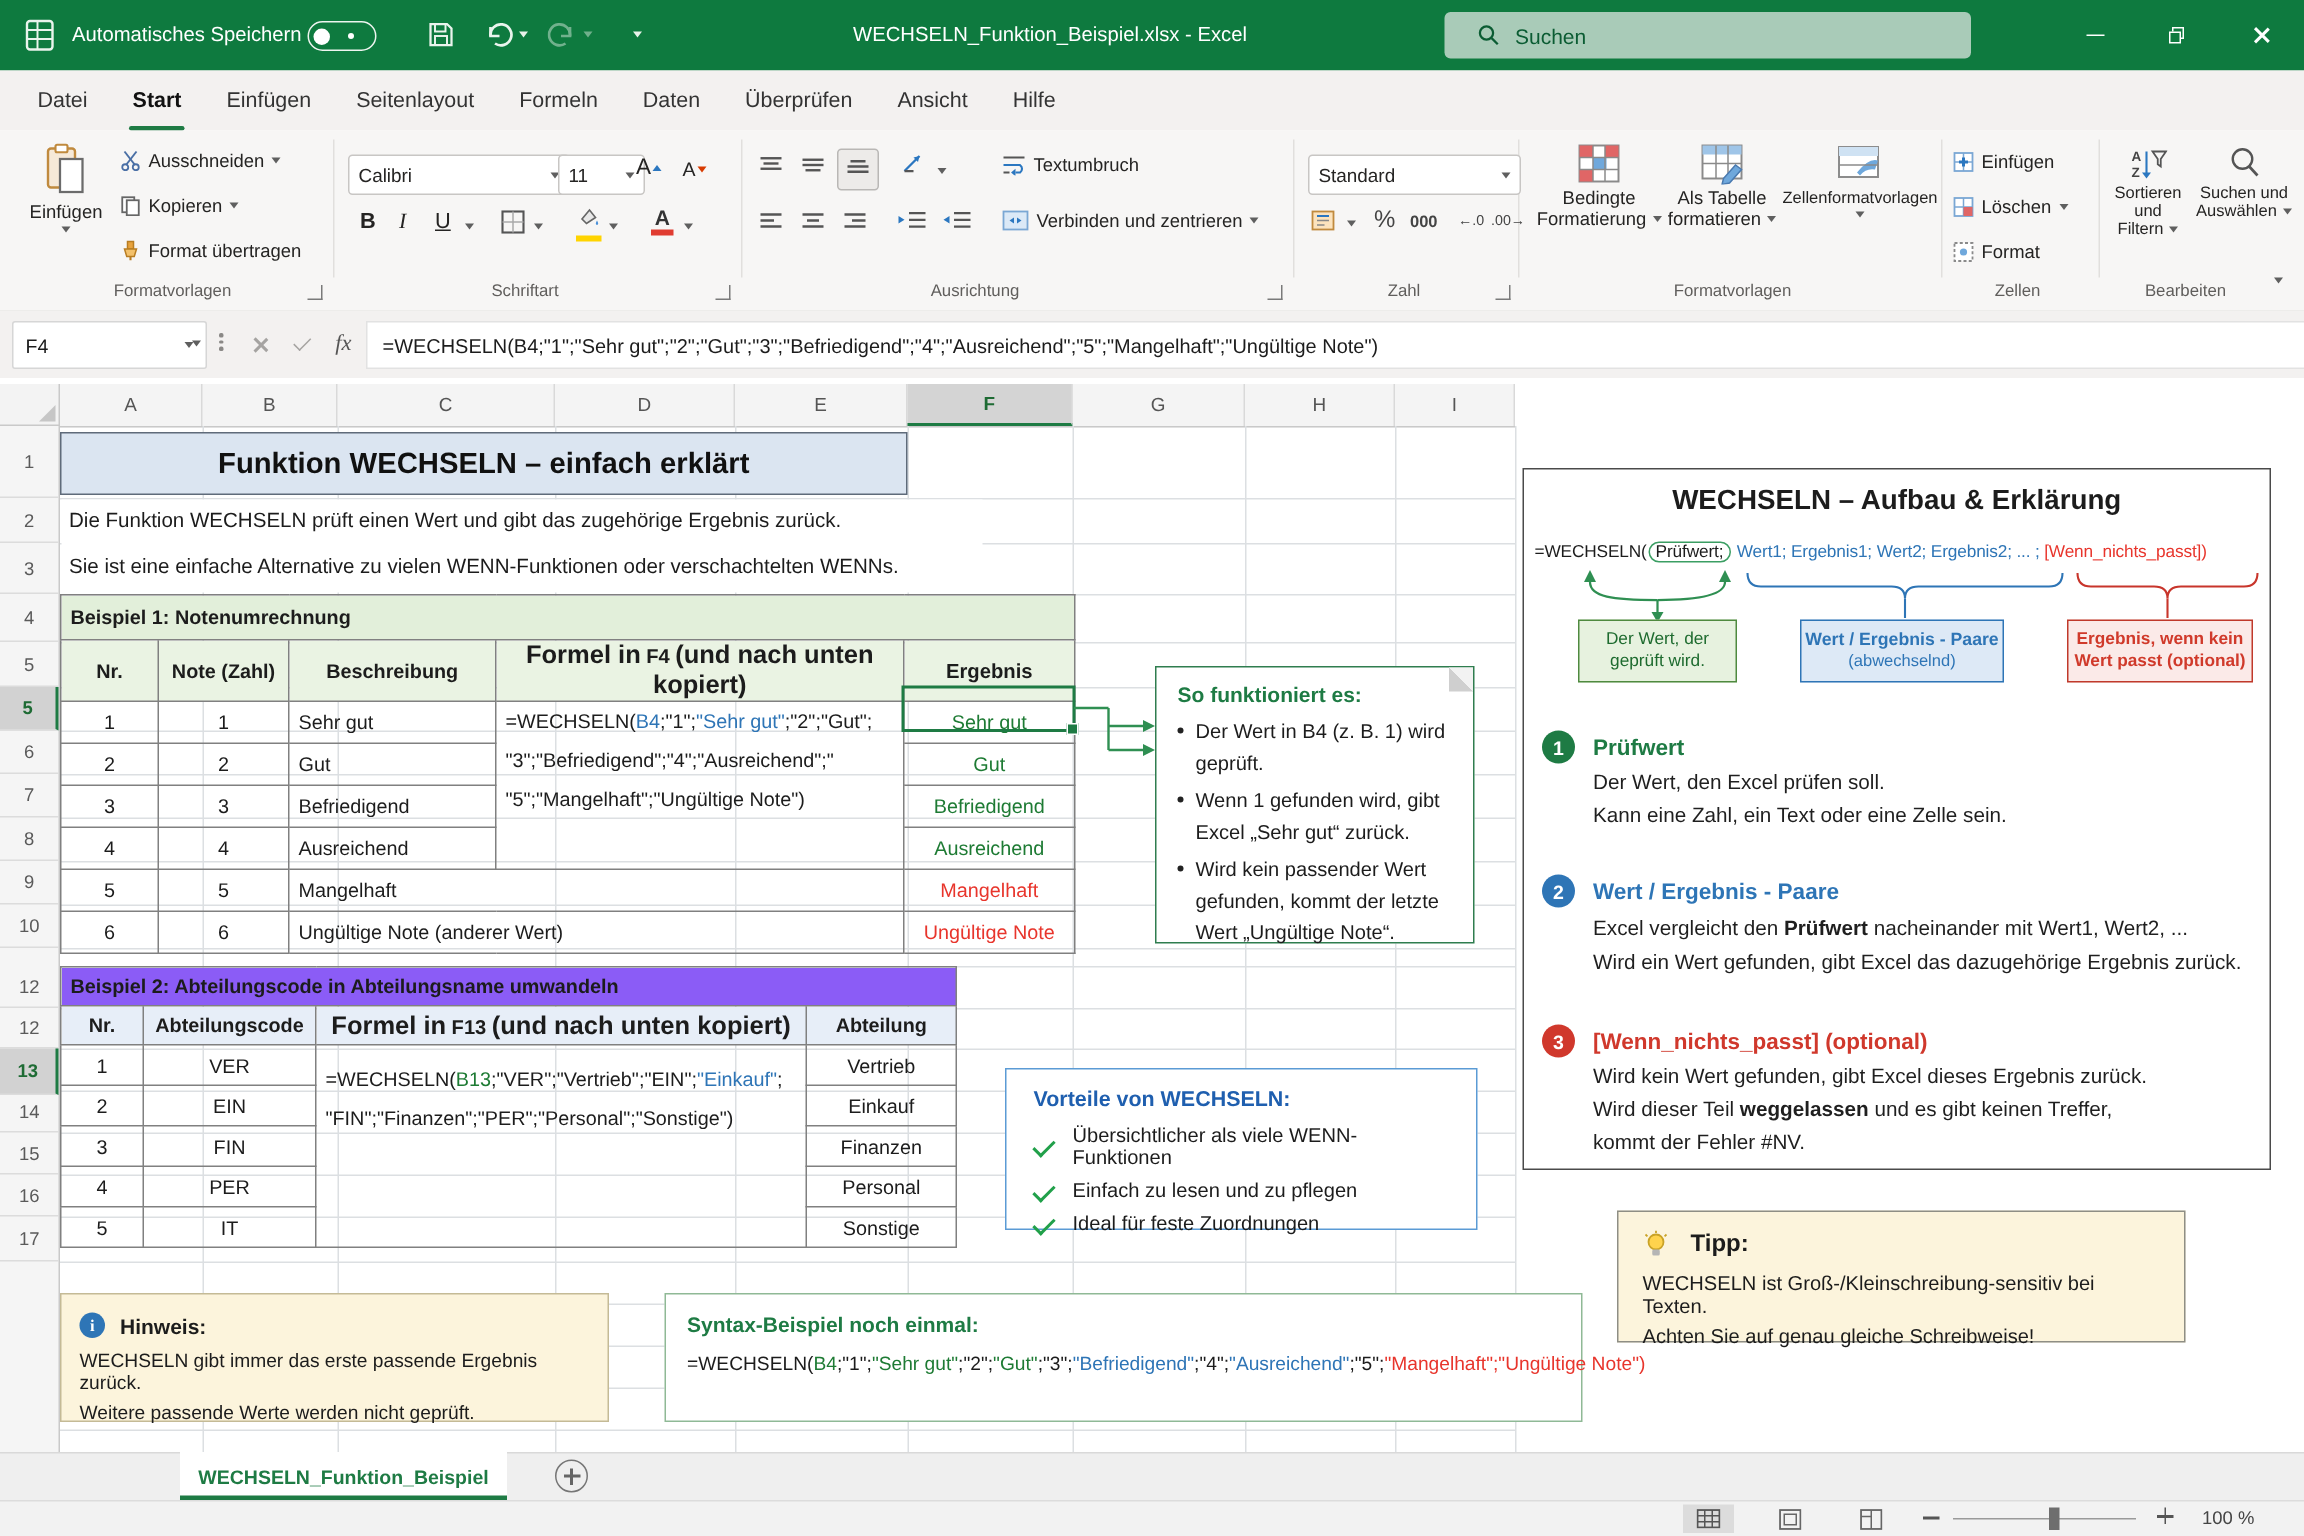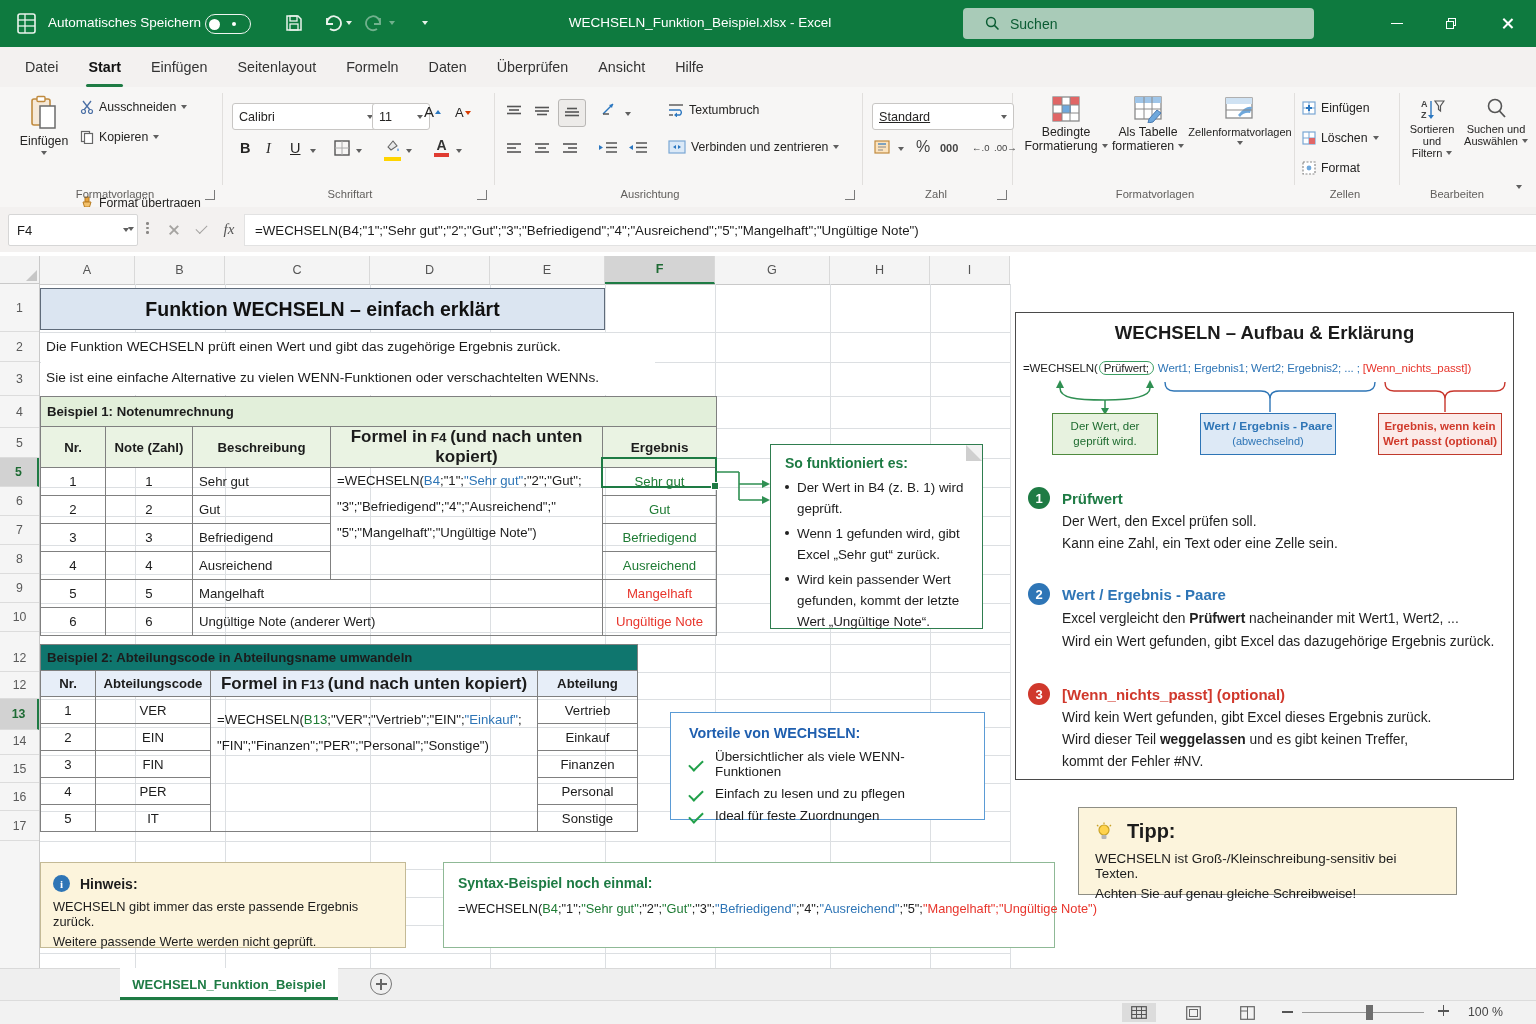--- a/index.html
+++ b/index.html
@@ -55,21 +55,21 @@
   #rowheads{left:0;top:284px;width:40px;height:684px;background:#f5f5f5;border-right:1px solid #c9c9c9;box-sizing:border-box;}
   .rh{position:absolute;left:0;width:39px;display:flex;align-items:center;justify-content:center;font-size:12.3px;color:#5a5a5a;border-bottom:1px solid #dcdcdc;box-sizing:border-box;}
   .rh.sel{background:#d2d2d2;color:#1e6b34;font-weight:700;border-right:2px solid #1e7b44;}
   .gl{position:absolute;background:#dcdfe2;}
   
   #titlecell{left:40px;top:288px;width:565px;height:42px;background:#dbe5f1;border:1px solid #5f6b7a;box-sizing:border-box;display:flex;align-items:center;justify-content:center;font-size:19.5px;font-weight:700;color:#111;}
   .introtxt{font-size:13.7px;color:#1c1c1c;white-space:nowrap;}
   table.sheet-t{border-collapse:collapse;table-layout:fixed;}
   table.sheet-t td{border:1px solid #808080;font-size:13.2px;padding:0 6px;overflow:hidden;box-sizing:border-box;}
   td.band1{background:#e2efda;font-weight:700;font-size:14.2px;padding-left:10px;}
-  td.band2{background:#0f766e;font-weight:700;font-size:14.2px;padding-left:10px;}
+  td.band2{background:#8b5cf6;font-weight:700;font-size:14.2px;padding-left:10px;}
   td.hd1{background:#eaf3e3;font-weight:700;font-size:12.8px;text-align:center;}
   td.hd2{background:#e7eef8;font-weight:700;font-size:12.8px;text-align:center;}
   td.ctr{text-align:center;}
   td.res{text-align:center;font-size:13.2px;}
   .g{color:#1e7b34;} .r{color:#e8352c;} .b{color:#2e75b6;}
   td.fcell{vertical-align:top;padding:8px 8px;font-size:13.1px;line-height:26px;white-space:nowrap;}
   .hsub{font-size:17px;font-weight:700;}
   .href{font-size:13.4px;font-weight:700;}
   #selcell{left:601px;top:457px;width:116px;height:31px;border:2px solid #1e7b44;box-sizing:border-box;}
   #selcell i{position:absolute;right:-4px;bottom:-4px;width:6px;height:6px;background:#1e7b44;border:1px solid #fff;}
@@ -211,21 +211,21 @@
         <span class="chev"></span>
     </div>
     <div class="btn-sm" style="left:80px;top:43px;">
       <svg width="14" height="14" viewBox="0 0 14 14">
           <rect x="1.5" y="1.5" width="8" height="10" fill="#fff" stroke="#666" stroke-width="1.2"></rect>
           <rect x="4.5" y="3.5" width="8" height="10" fill="#fff" stroke="#666" stroke-width="1.2"></rect>
         </svg>
       <span>Kopieren</span>
         <span class="chev"></span>
     </div>
-    <div class="btn-sm" style="left:80px;top:73px;margin-top:36px;">
+    <div class="btn-sm" style="left:80px;top:73px;">
       <svg width="14" height="14" viewBox="0 0 14 14">
           <rect x="5" y="1" width="4" height="5" fill="#e8a33d" stroke="#b87d22" stroke-width="1"></rect>
           <path d="M3 6 h8 l-1.5 5 h-5 z" fill="#f3c16b" stroke="#b87d22" stroke-width="1"></path>
           <line x1="7" y1="11" x2="7" y2="13.5" stroke="#b87d22" stroke-width="1.4"></line>
         </svg>
       <span>Format übertragen</span>
     </div>
     <span class="grp-label" style="left:55px;width:120px;">Formatvorlagen</span>
     <div class="launch" style="left:205px;"></div>
 
@@ -341,21 +341,21 @@
           <rect x="1" y="1" width="16" height="12" fill="#dbe9f7" stroke="#7aa7d4" stroke-width="1.2"></rect>
           <path d="M5 7 L8 5 v4 z" fill="#2b77c0"></path>
           <path d="M13 7 L10 5 v4 z" fill="#2b77c0"></path>
         </svg>
       <span>Verbinden und zentrieren</span>
         <span class="chev"></span>
     </div>
     <span class="grp-label" style="left:590px;width:120px;">Ausrichtung</span>
     <div class="launch" style="left:845px;"></div>
 
-    <div class="combo" style="left:872px;top:16px;width:128px;height:25px;text-decoration:underline;">
+    <div class="combo" style="left:872px;top:16px;width:128px;height:25px;">
       <span>Standard</span>
         <span class="chev"></span>
     </div>
     <div class="ab" style="left:874px;top:52px;"><svg width="18" height="16" viewBox="0 0 18 16">
           <rect x="1" y="2" width="14" height="12" fill="#fce3bd" stroke="#c08a3e" stroke-width="1.2"></rect>
           <line x1="4" y1="5" x2="12" y2="5" stroke="#2b77c0" stroke-width="1.2"></line>
           <line x1="4" y1="8" x2="12" y2="8" stroke="#888" stroke-width="1"></line>
           <line x1="4" y1="11" x2="9" y2="11" stroke="#888" stroke-width="1"></line>
         </svg></div>
     <span class="ab chev" style="left:898px;top:60px;"></span>
@@ -869,21 +869,21 @@
 
   <div class="ab notebox" style="left:1078px;top:807px;width:379px;height:88px;border-color:#8e8e85;padding:12px 14px 0 16px;">
     <div class="flex" style="gap:14px;margin-bottom:8px;">
       <svg width="18" height="20" viewBox="0 0 18 20">
         <circle cx="9" cy="8" r="5" fill="#ffd34d" stroke="#c9a227" stroke-width="1.2"></circle>
         <rect x="6.5" y="13" width="5" height="4" rx="1" fill="#b5b5b5"></rect>
         <line x1="9" y1="0.5" x2="9" y2="2" stroke="#c9a227" stroke-width="1.2"></line>
         <line x1="2" y1="3" x2="3.3" y2="4.2" stroke="#c9a227" stroke-width="1.2"></line>
         <line x1="16" y1="3" x2="14.7" y2="4.2" stroke="#c9a227" stroke-width="1.2"></line>
       </svg>
-      <span style="font-size:20px;font-weight:700;">Tipp:</span>
+      <span style="font-size:16px;font-weight:700;">Tipp:</span>
     </div>
     <div style="font-size:13.4px;margin-bottom:5px;">WECHSELN ist Groß-/Kleinschreibung-sensitiv bei Texten.</div>
     <div style="font-size:13.4px;">Achten Sie auf genau gleiche Schreibweise!</div>
   </div>
 
   <div id="tabbar" class="ab">
     
     
   </div>
   <div id="sheettab" class="ab">

